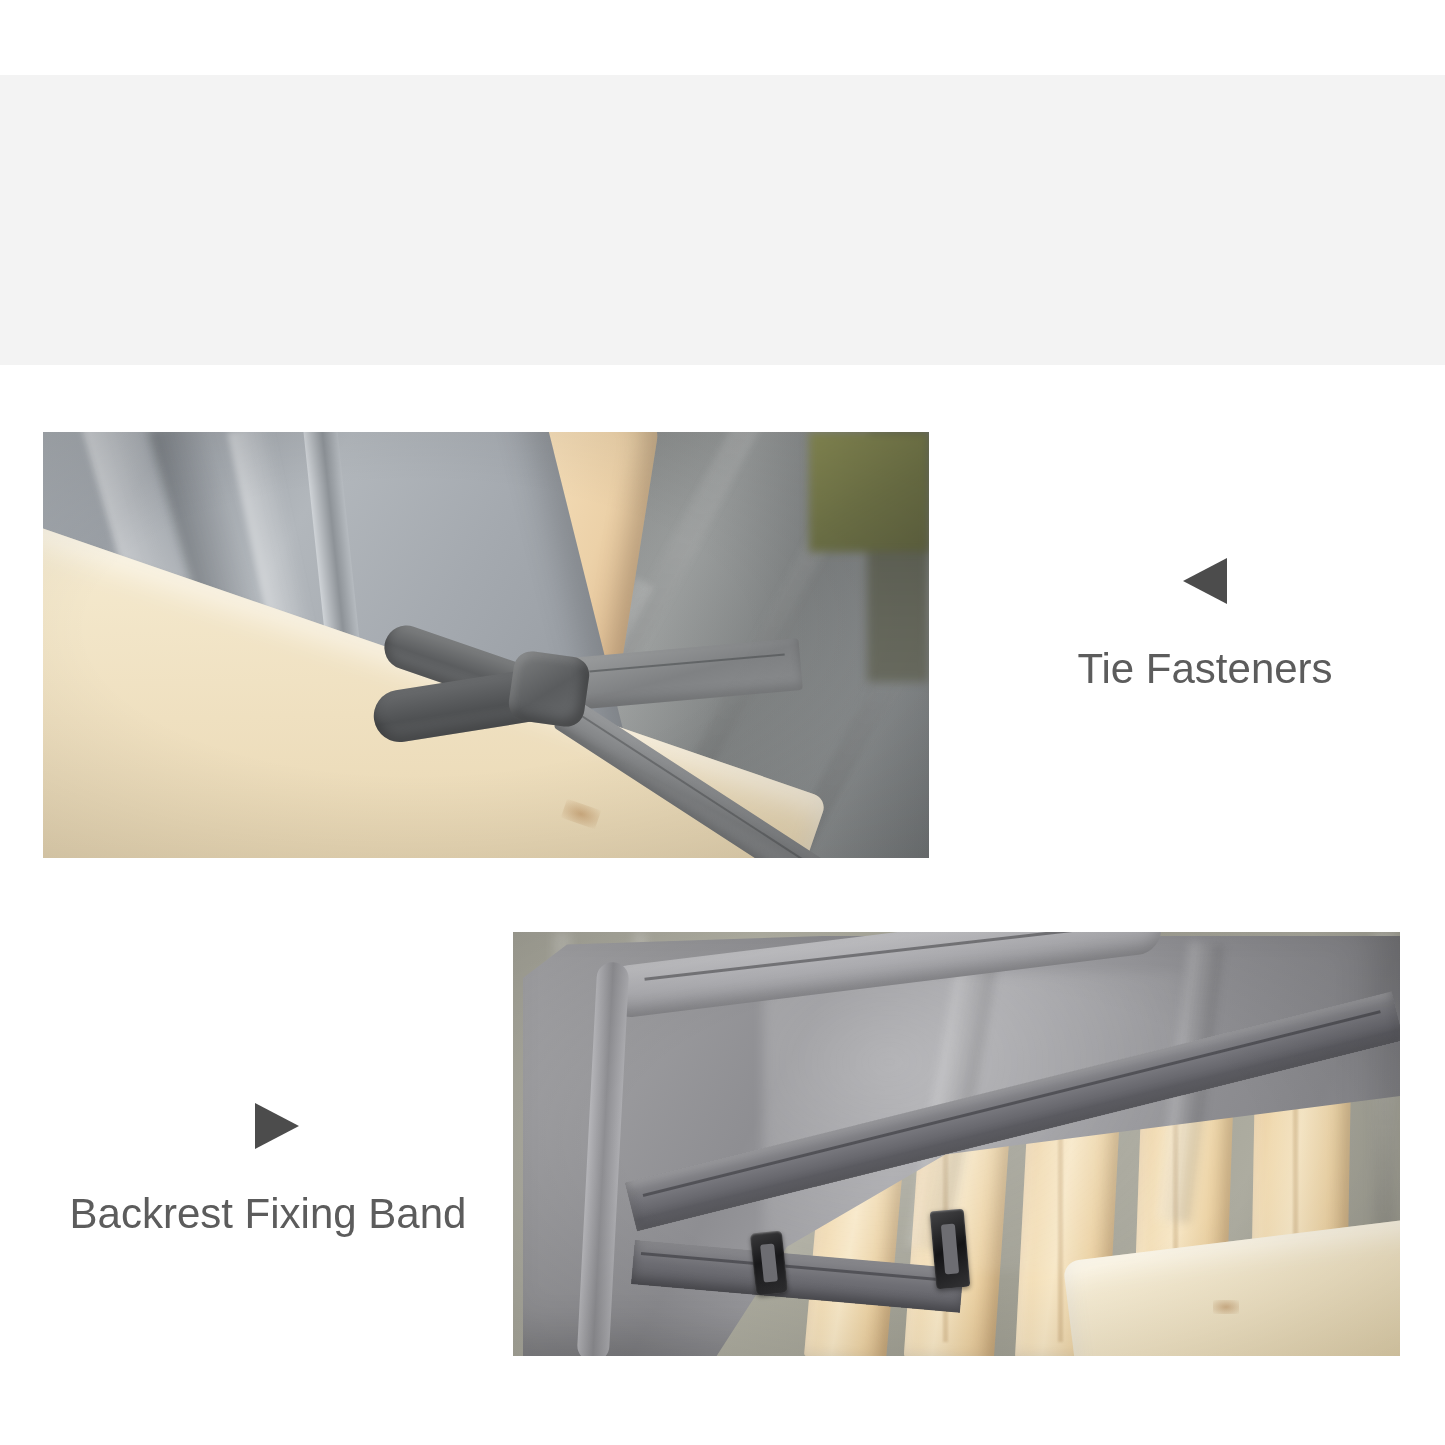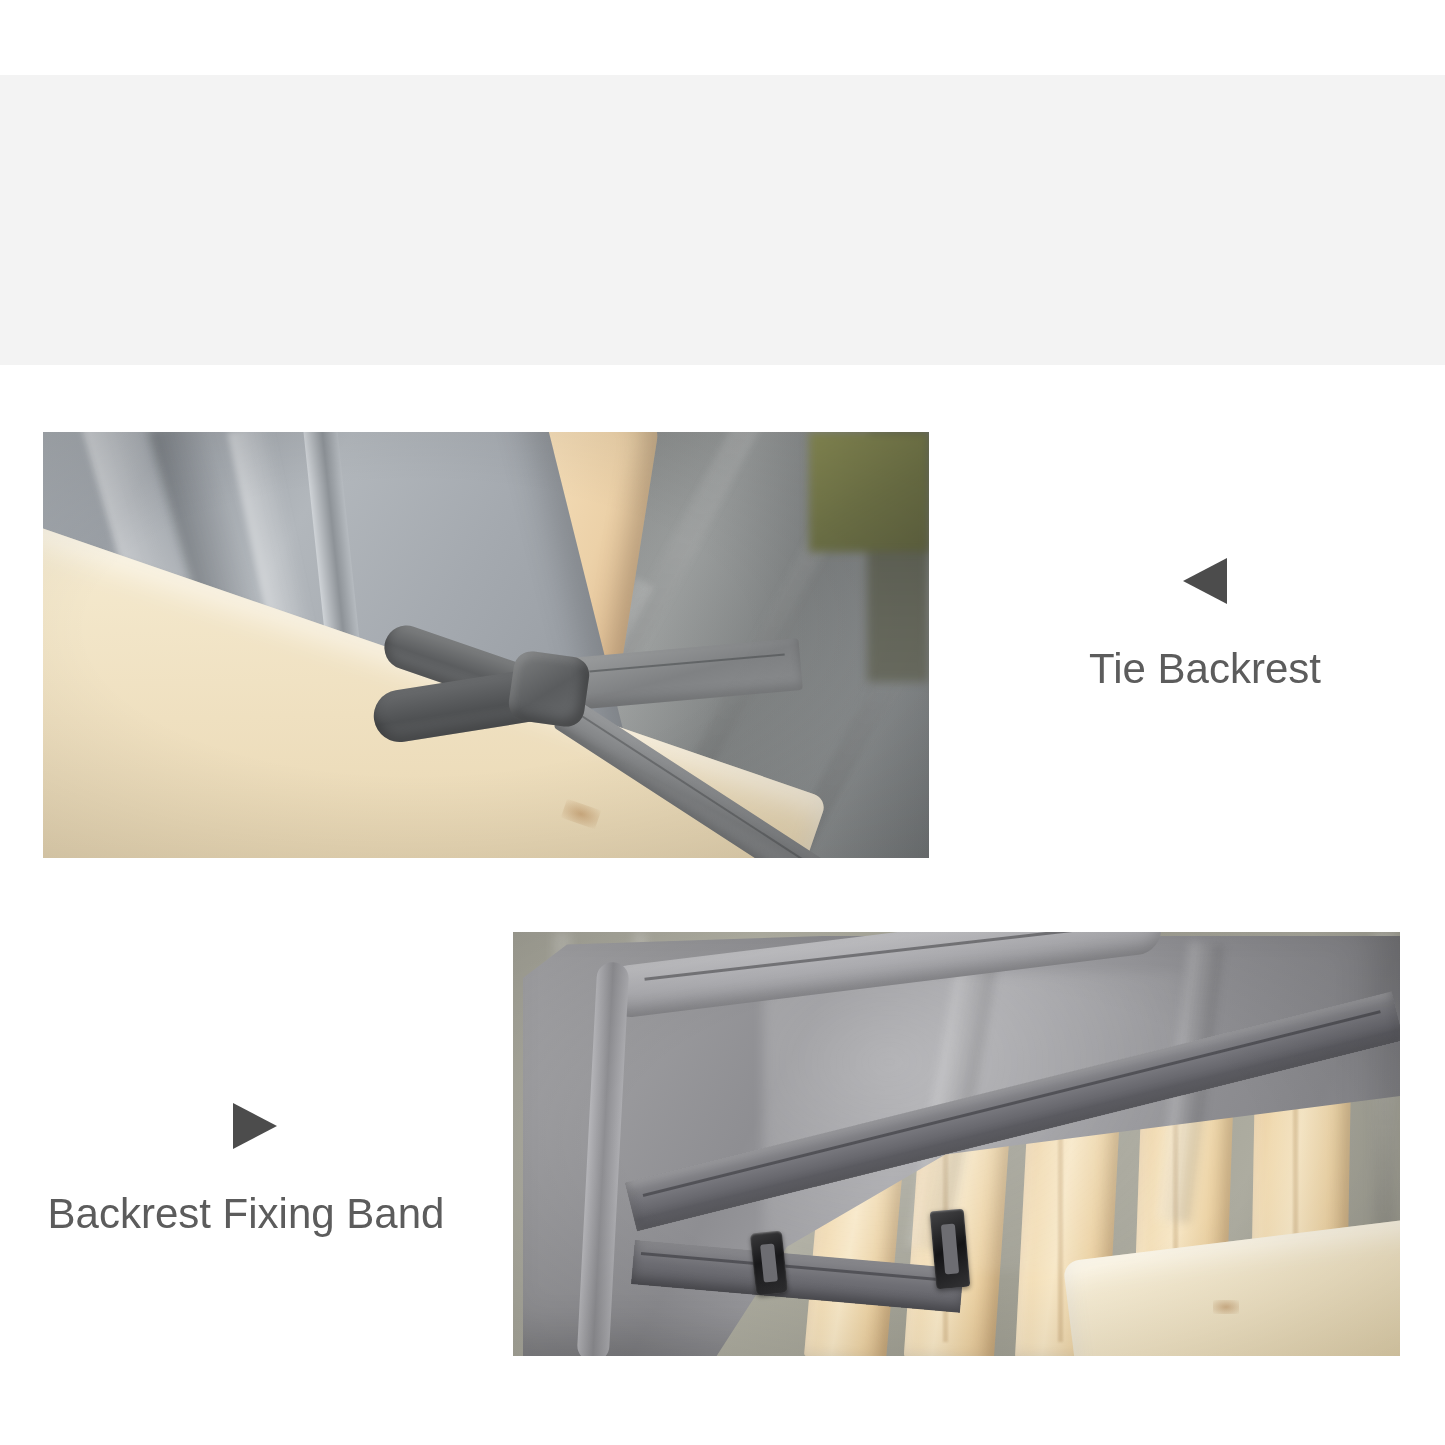--- a/index.html
+++ b/index.html
@@ -341,21 +341,21 @@
   .callout-tie .marker-wrap {
     display: flex;
     justify-content: center;
   }
   .callout-tie .callout-label {
     margin-top: 44px;
     text-align: center;
   }
 
   .callout-band {
-    left: 26px;
+    left: 48px;
     top: 1103px;
     width: 440px;
   }
   .callout-band .marker-wrap {
     display: flex;
     justify-content: center;
     padding-left: 18px;
   }
   .callout-band .callout-label {
     margin-top: 44px;
@@ -445,21 +445,21 @@
     <div class="layer p2-arm"></div>
     <div class="layer p2-arm-knot"></div>
 
     <div class="layer p2-vignette"></div>
   </div>
 
   <div class="callout callout-tie">
     <div class="marker-wrap">
       <div class="marker-triangle marker-left"></div>
     </div>
-    <div class="callout-label">Tie Backrest</div>
+    <div class="callout-label">Tie Fasteners</div>
   </div>
 
   <div class="callout callout-band">
     <div class="marker-wrap">
       <div class="marker-triangle marker-right"></div>
     </div>
     <div class="callout-label">Backrest Fixing Band</div>
   </div>
 
 </div>

